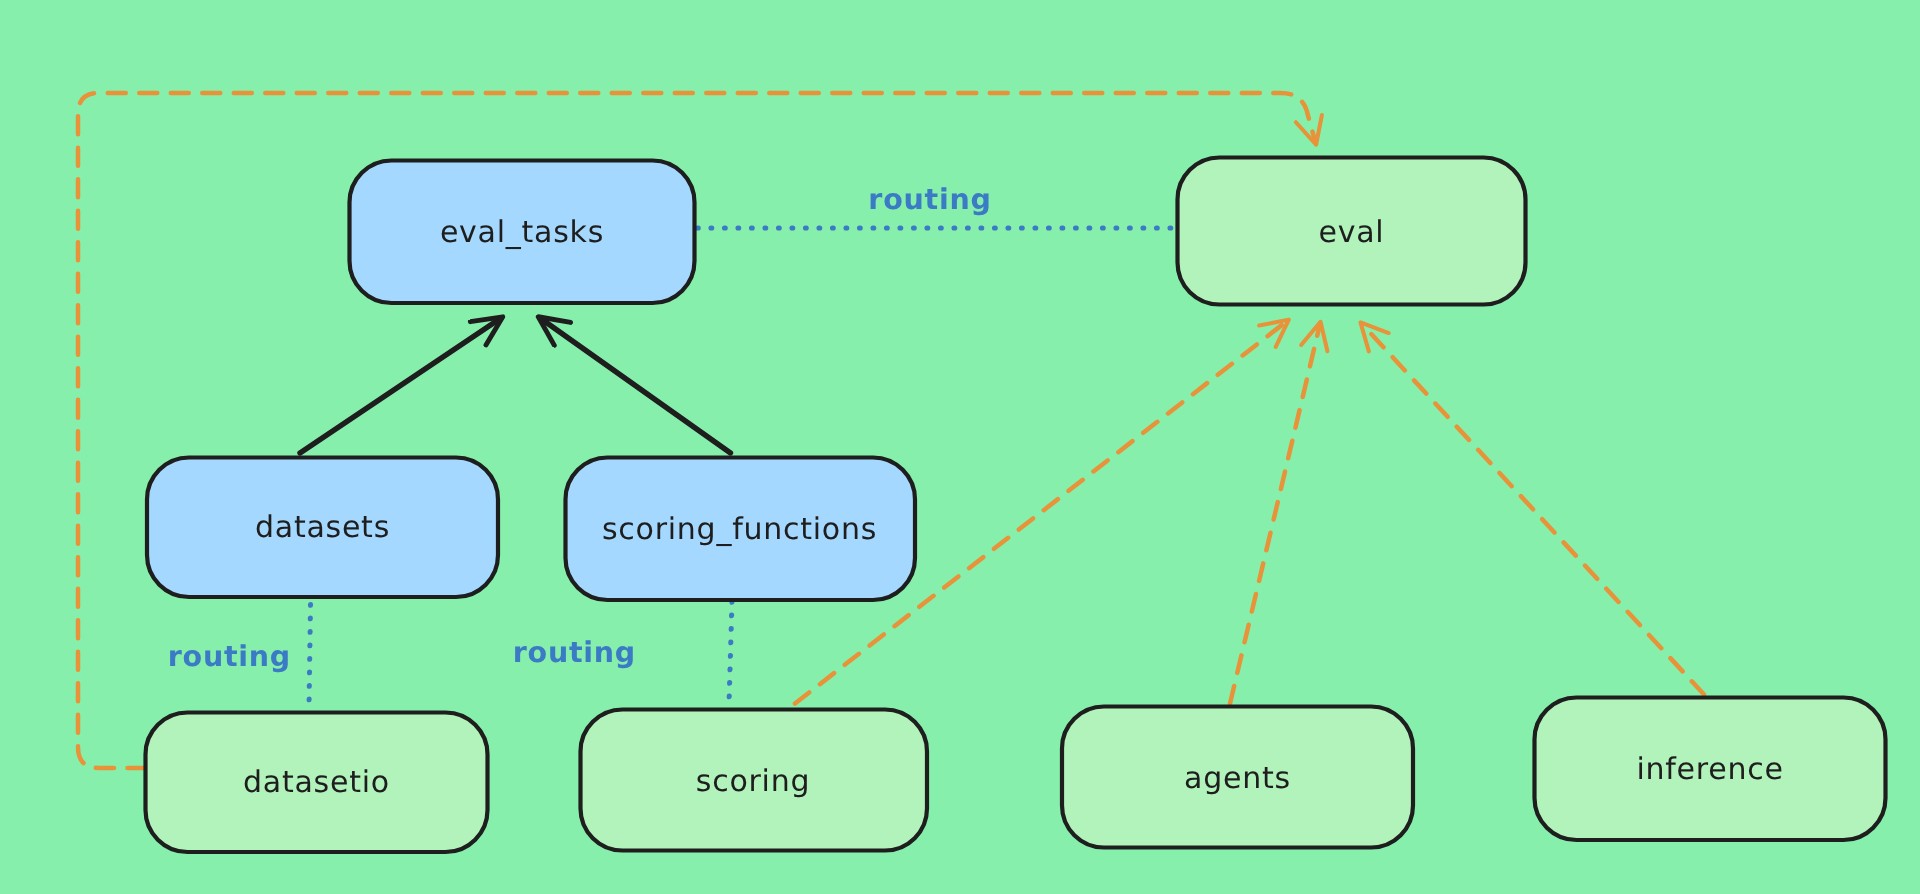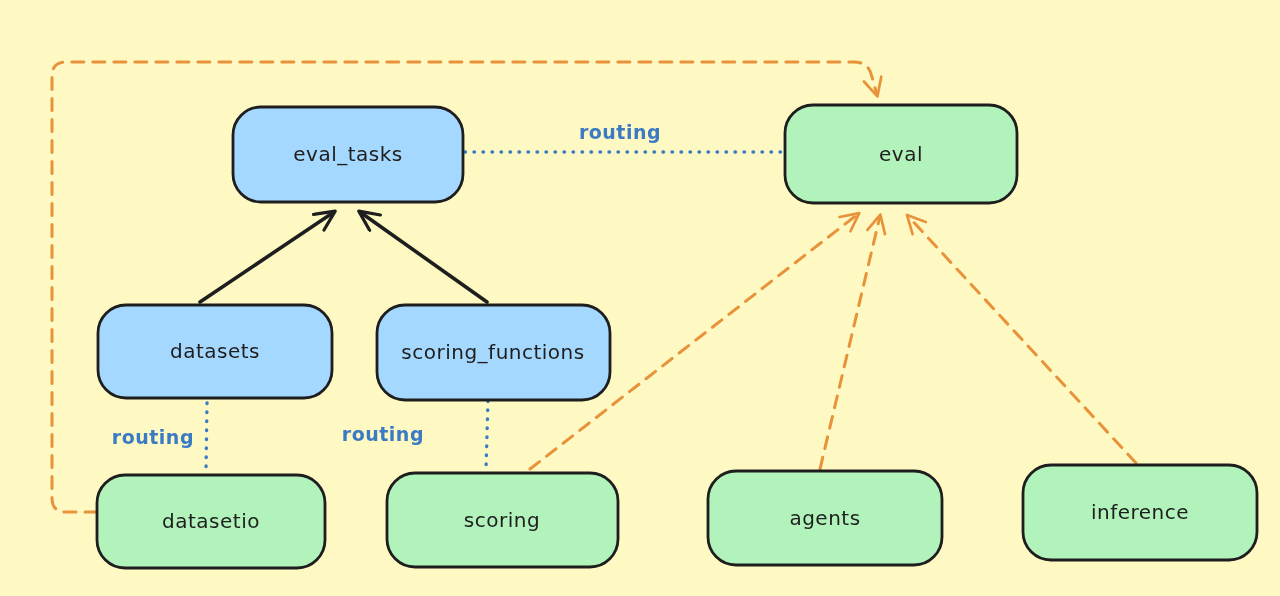--- a/index.html
+++ b/index.html
@@ -4,21 +4,21 @@
 <style>
   html, body {
     margin: 0;
     padding: 0;
     background: #ffffff;
   }
   .stage {
     position: relative;
     width: 1280px;
     height: 596px;
-    background: #fef9c3;
+    background: #86efac;
     overflow: hidden;
   }
   svg {
     display: block;
   }
   .node-label {
     font-family: "DejaVu Sans", "Liberation Sans", sans-serif;
     font-size: 20px;
     letter-spacing: 0.5px;
   }

